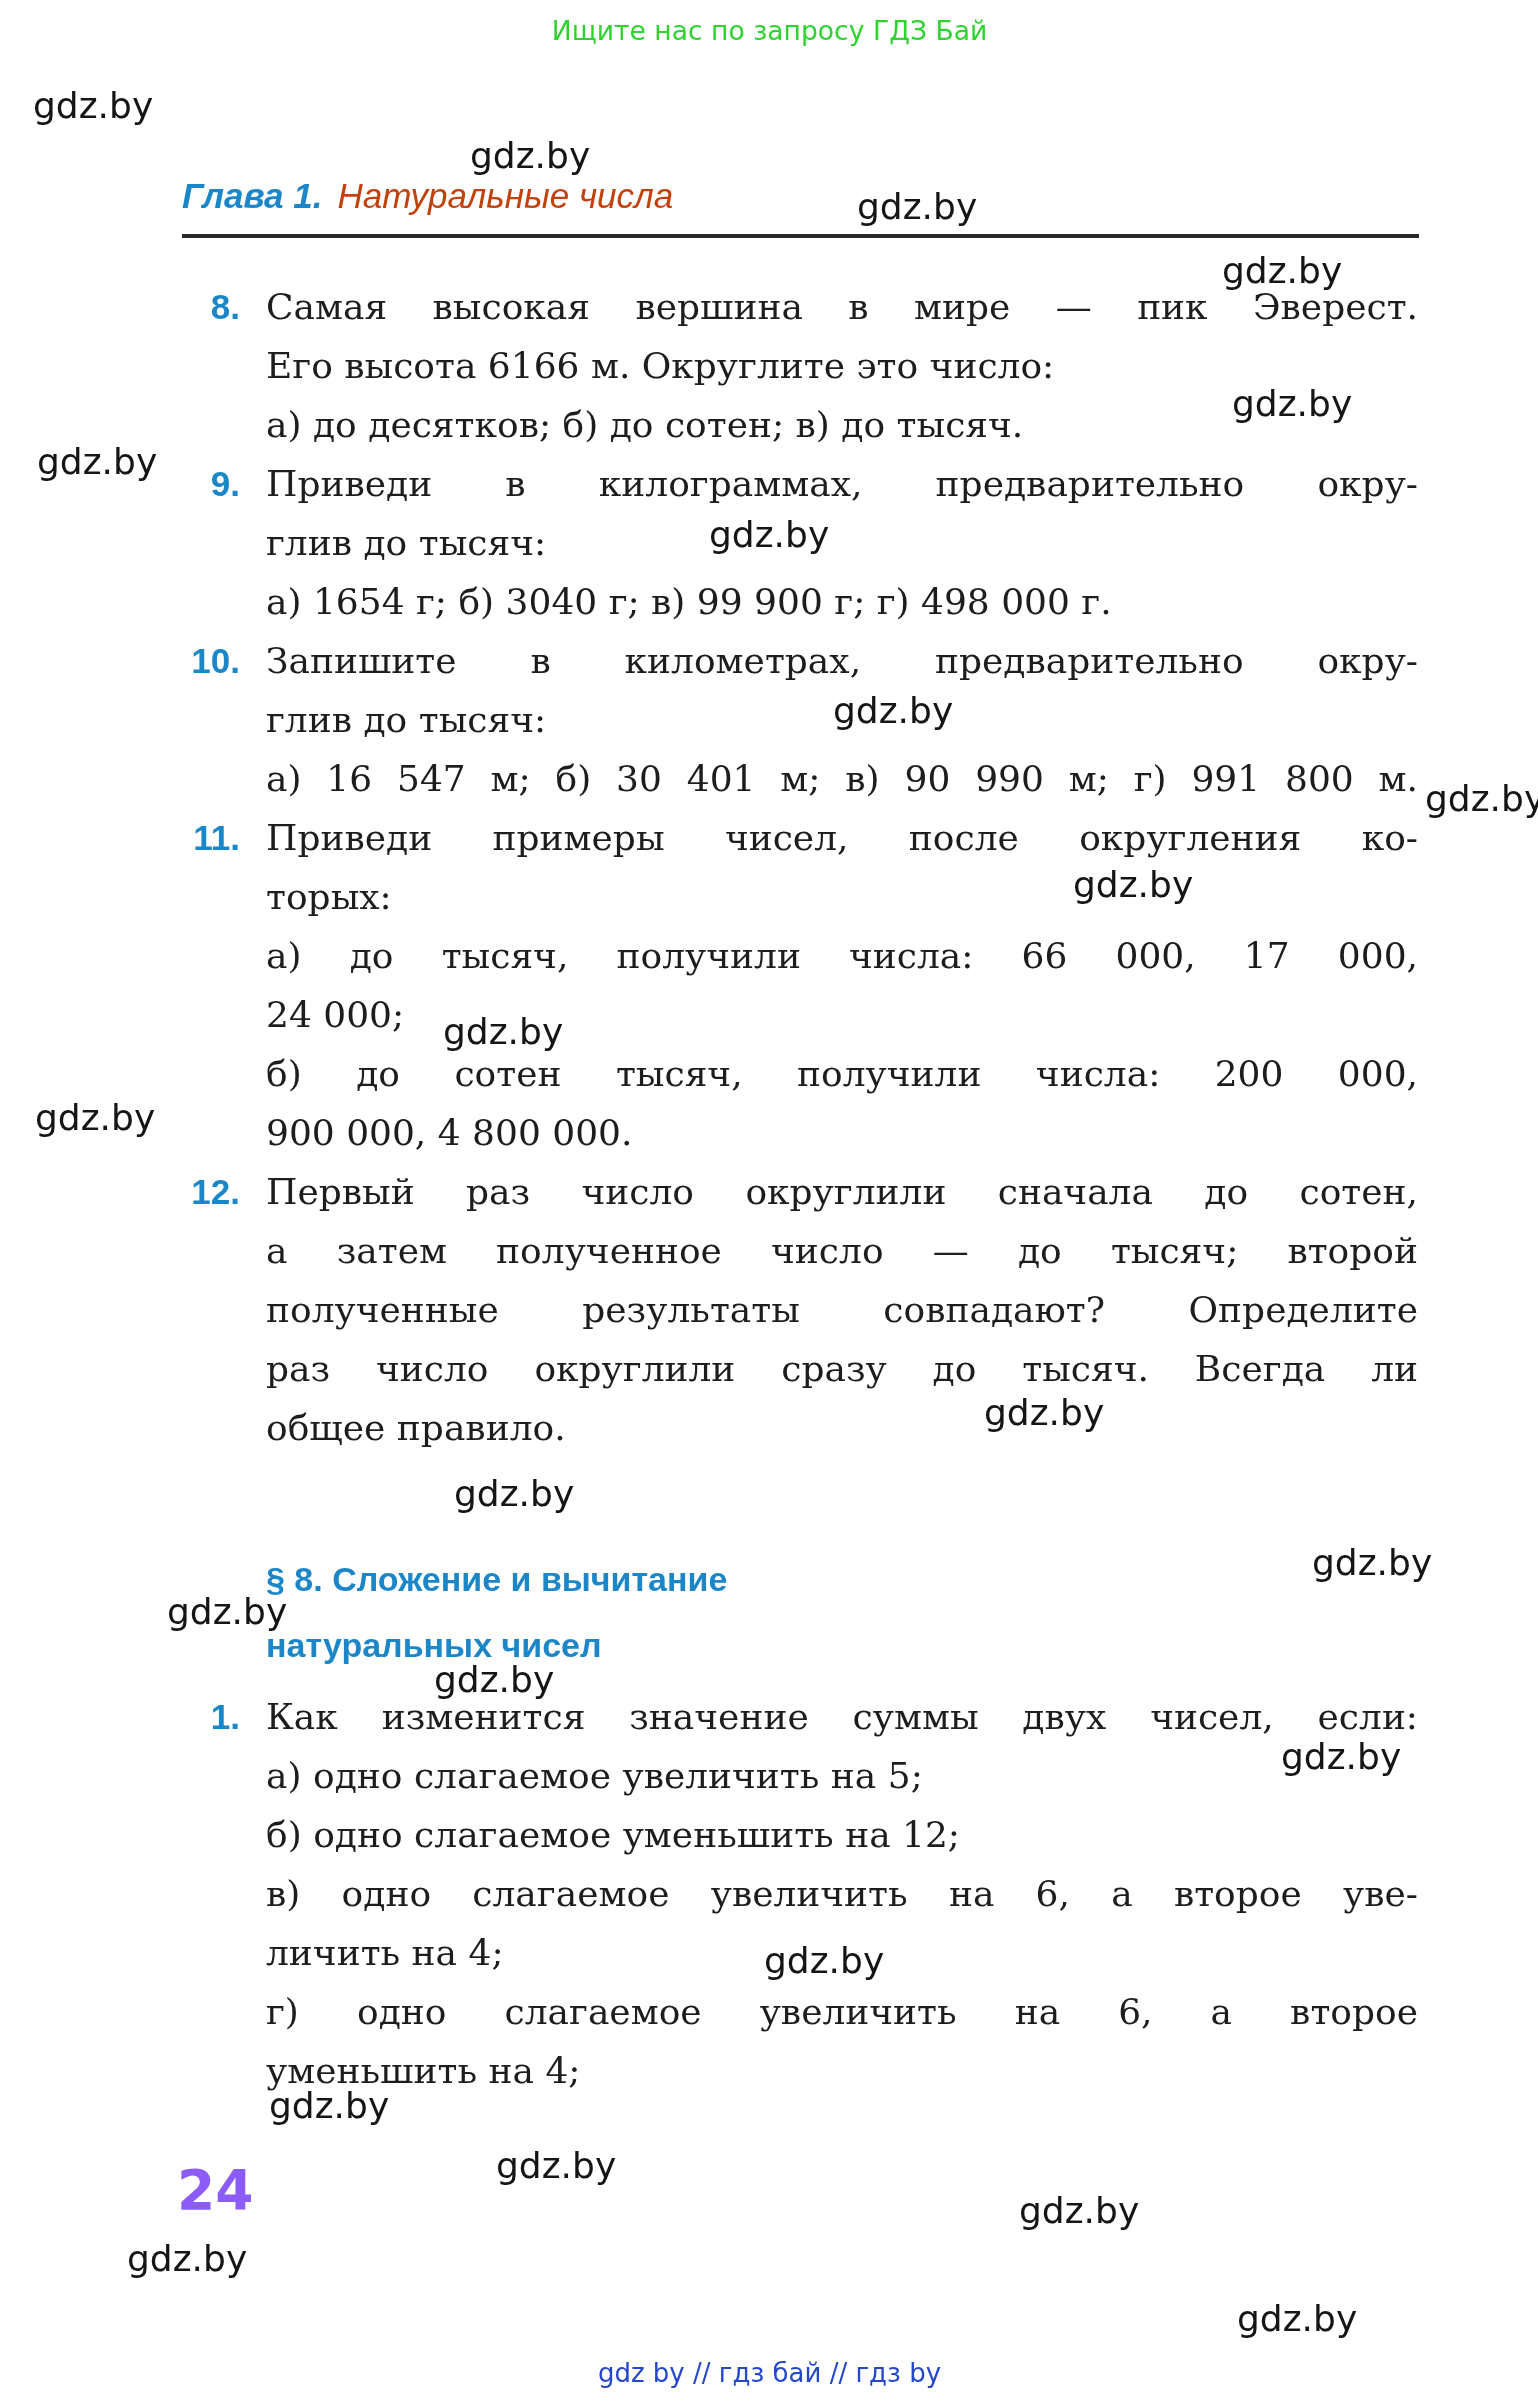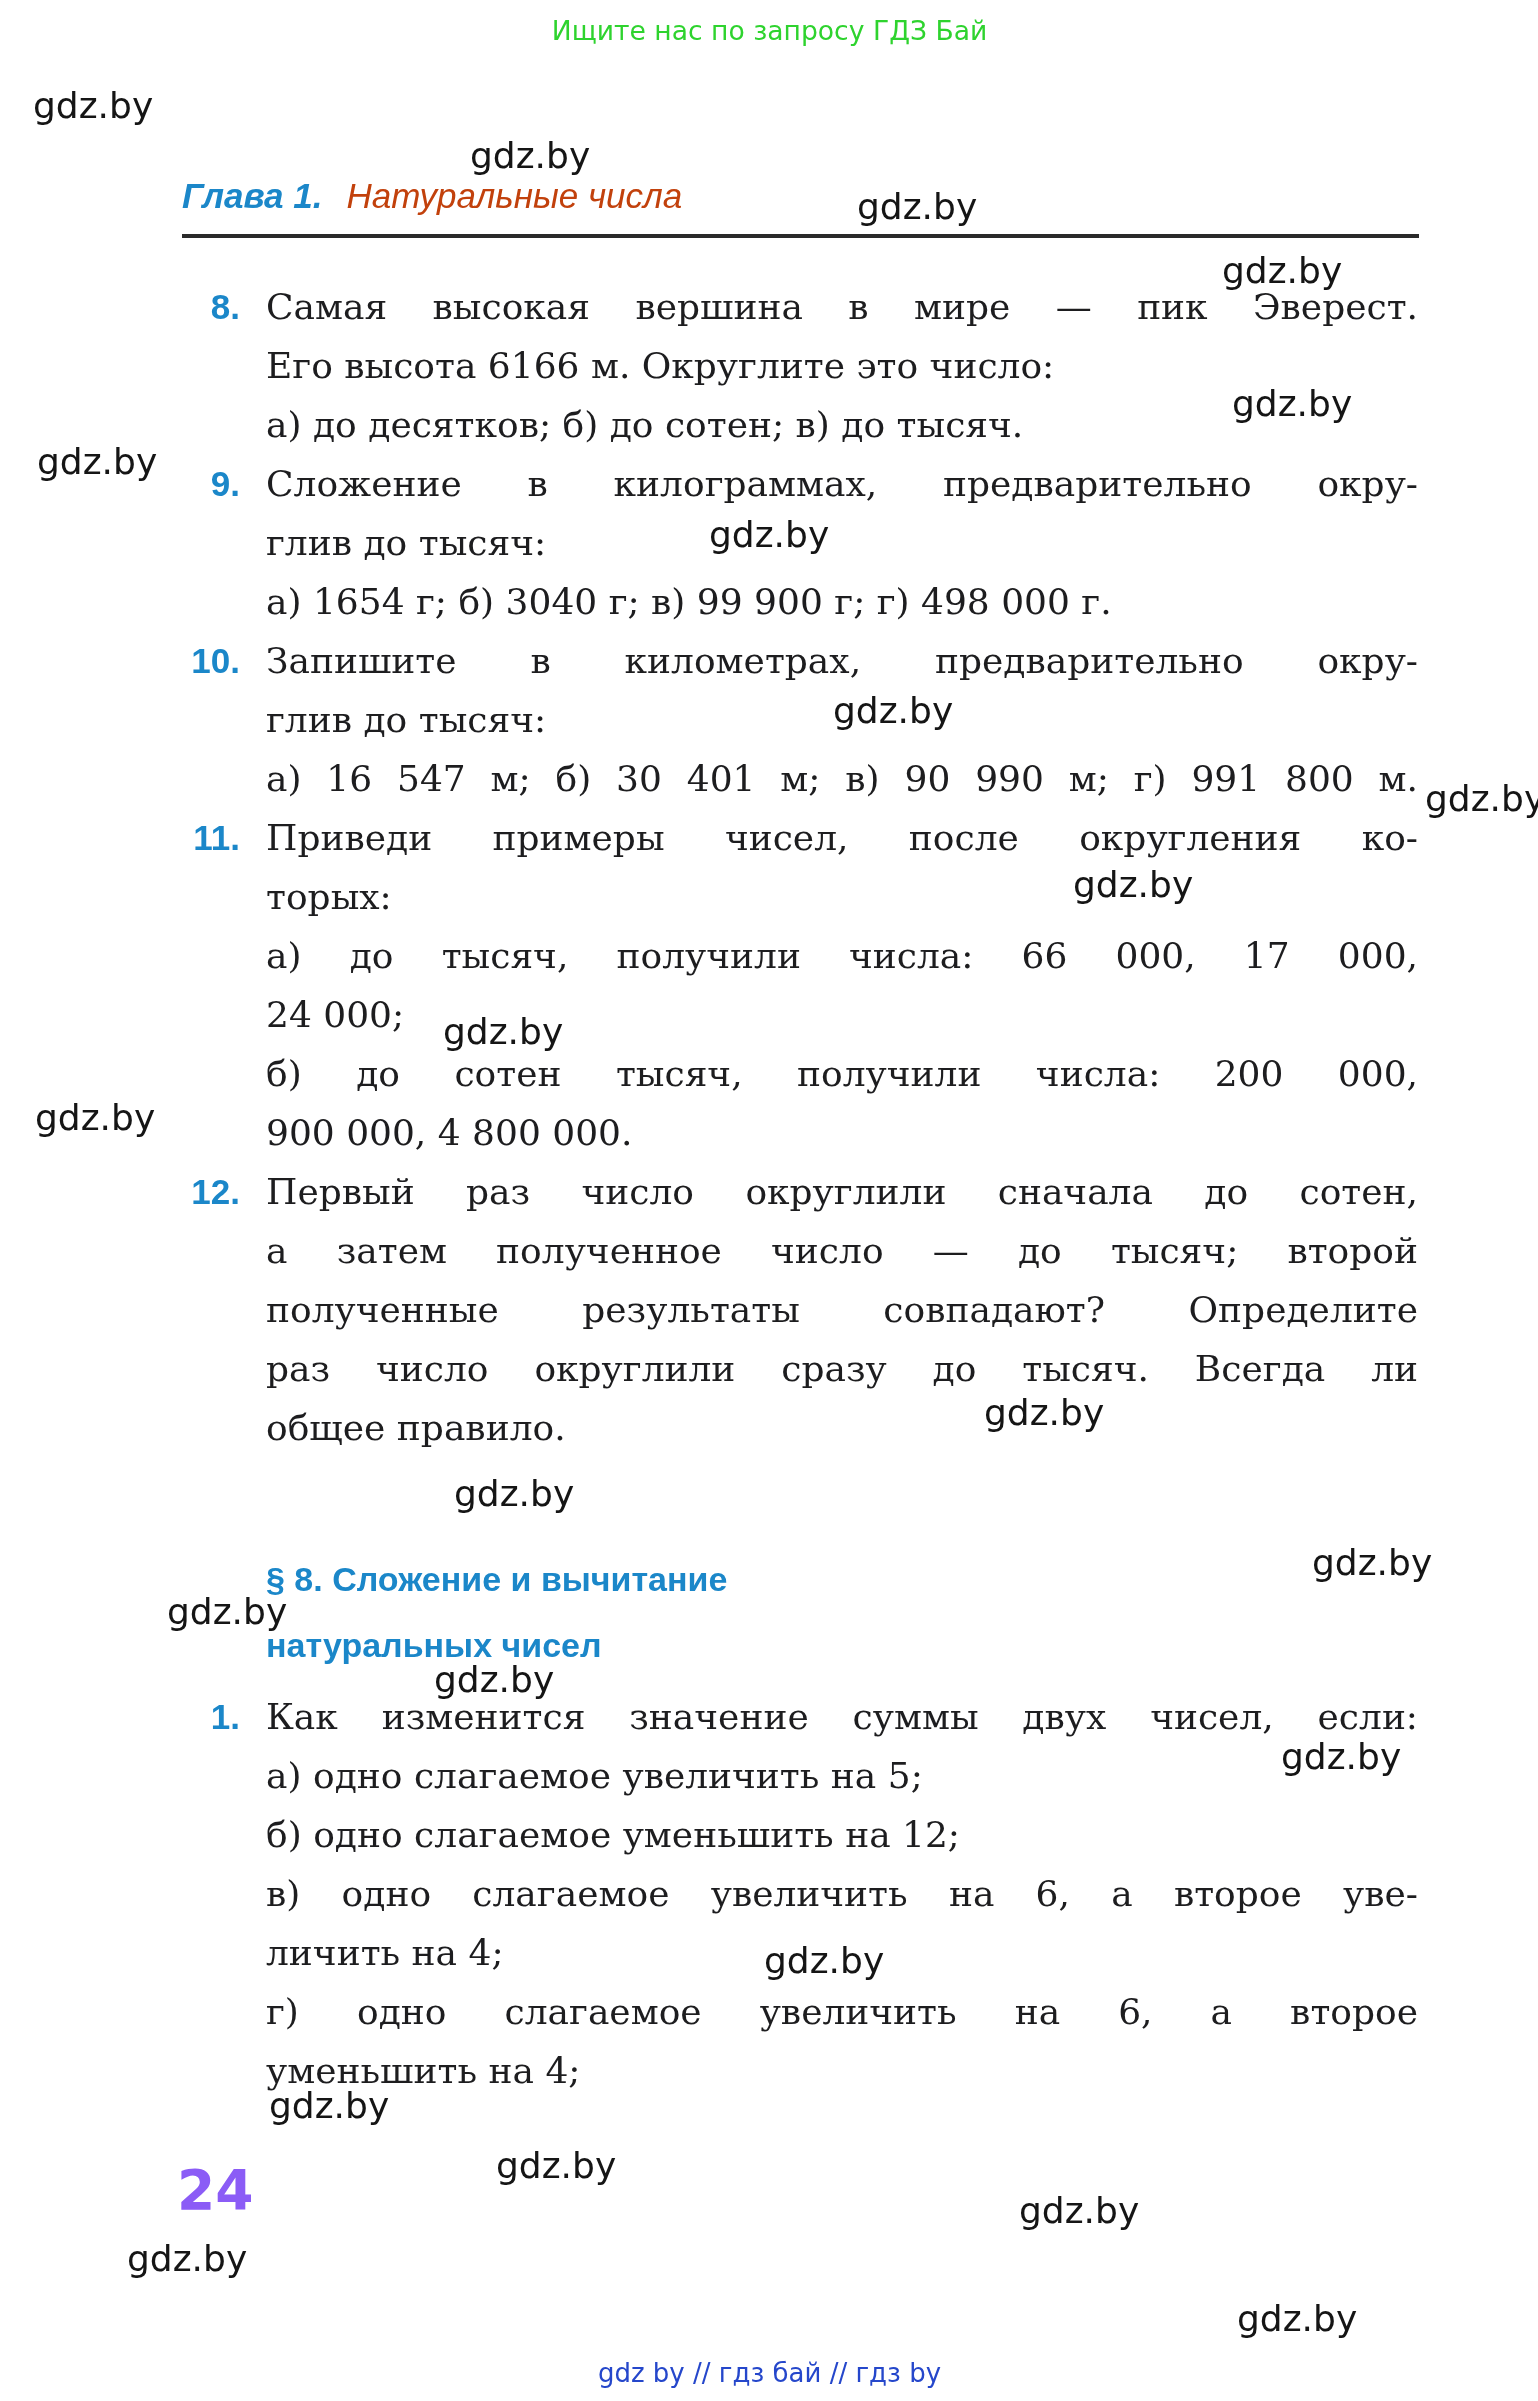--- a/index.html
+++ b/index.html
@@ -30,21 +30,21 @@
     white-space: nowrap;
   }
   .chapter-header {
     position: absolute;
     left: 182px; top: 176px;
     font-family: "Liberation Sans", sans-serif;
     font-style: italic;
     font-size: 35px;
     white-space: nowrap;
   }
-  .chapter-label { color: #1b87c9; font-weight: bold; margin-right: 24px; }
+  .chapter-label { color: #1b87c9; font-weight: bold; margin-right: 15px; }
   .chapter-title { color: #c2410c; }
   .header-rule {
     position: absolute;
     left: 182px; top: 234px;
     width: 1237px; height: 3.5px;
     background: #2a2a2a;
   }
   .content {
     position: absolute;
     left: 173px; top: 277px;
@@ -143,21 +143,21 @@
       <div class="plines">
         <div class="line j">Самая высокая вершина в мире — пик Эверест.</div>
         <div class="line">Его высота 6166 м. Округлите это число:</div>
         <div class="line">а) до десятков; б) до сотен; в) до тысяч.</div>
       </div>
     </div>
 
     <div class="problem">
       <div class="pnum">9.</div>
       <div class="plines">
-        <div class="line j">Сложение в килограммах, предварительно окру-</div>
+        <div class="line j">Приведи в килограммах, предварительно окру-</div>
         <div class="line">глив до тысяч:</div>
         <div class="line">а) 1654 г; б) 3040 г; в) 99 900 г; г) 498 000 г.</div>
       </div>
     </div>
 
     <div class="problem">
       <div class="pnum">10.</div>
       <div class="plines">
         <div class="line j">Запишите в километрах, предварительно окру-</div>
         <div class="line">глив до тысяч:</div>

